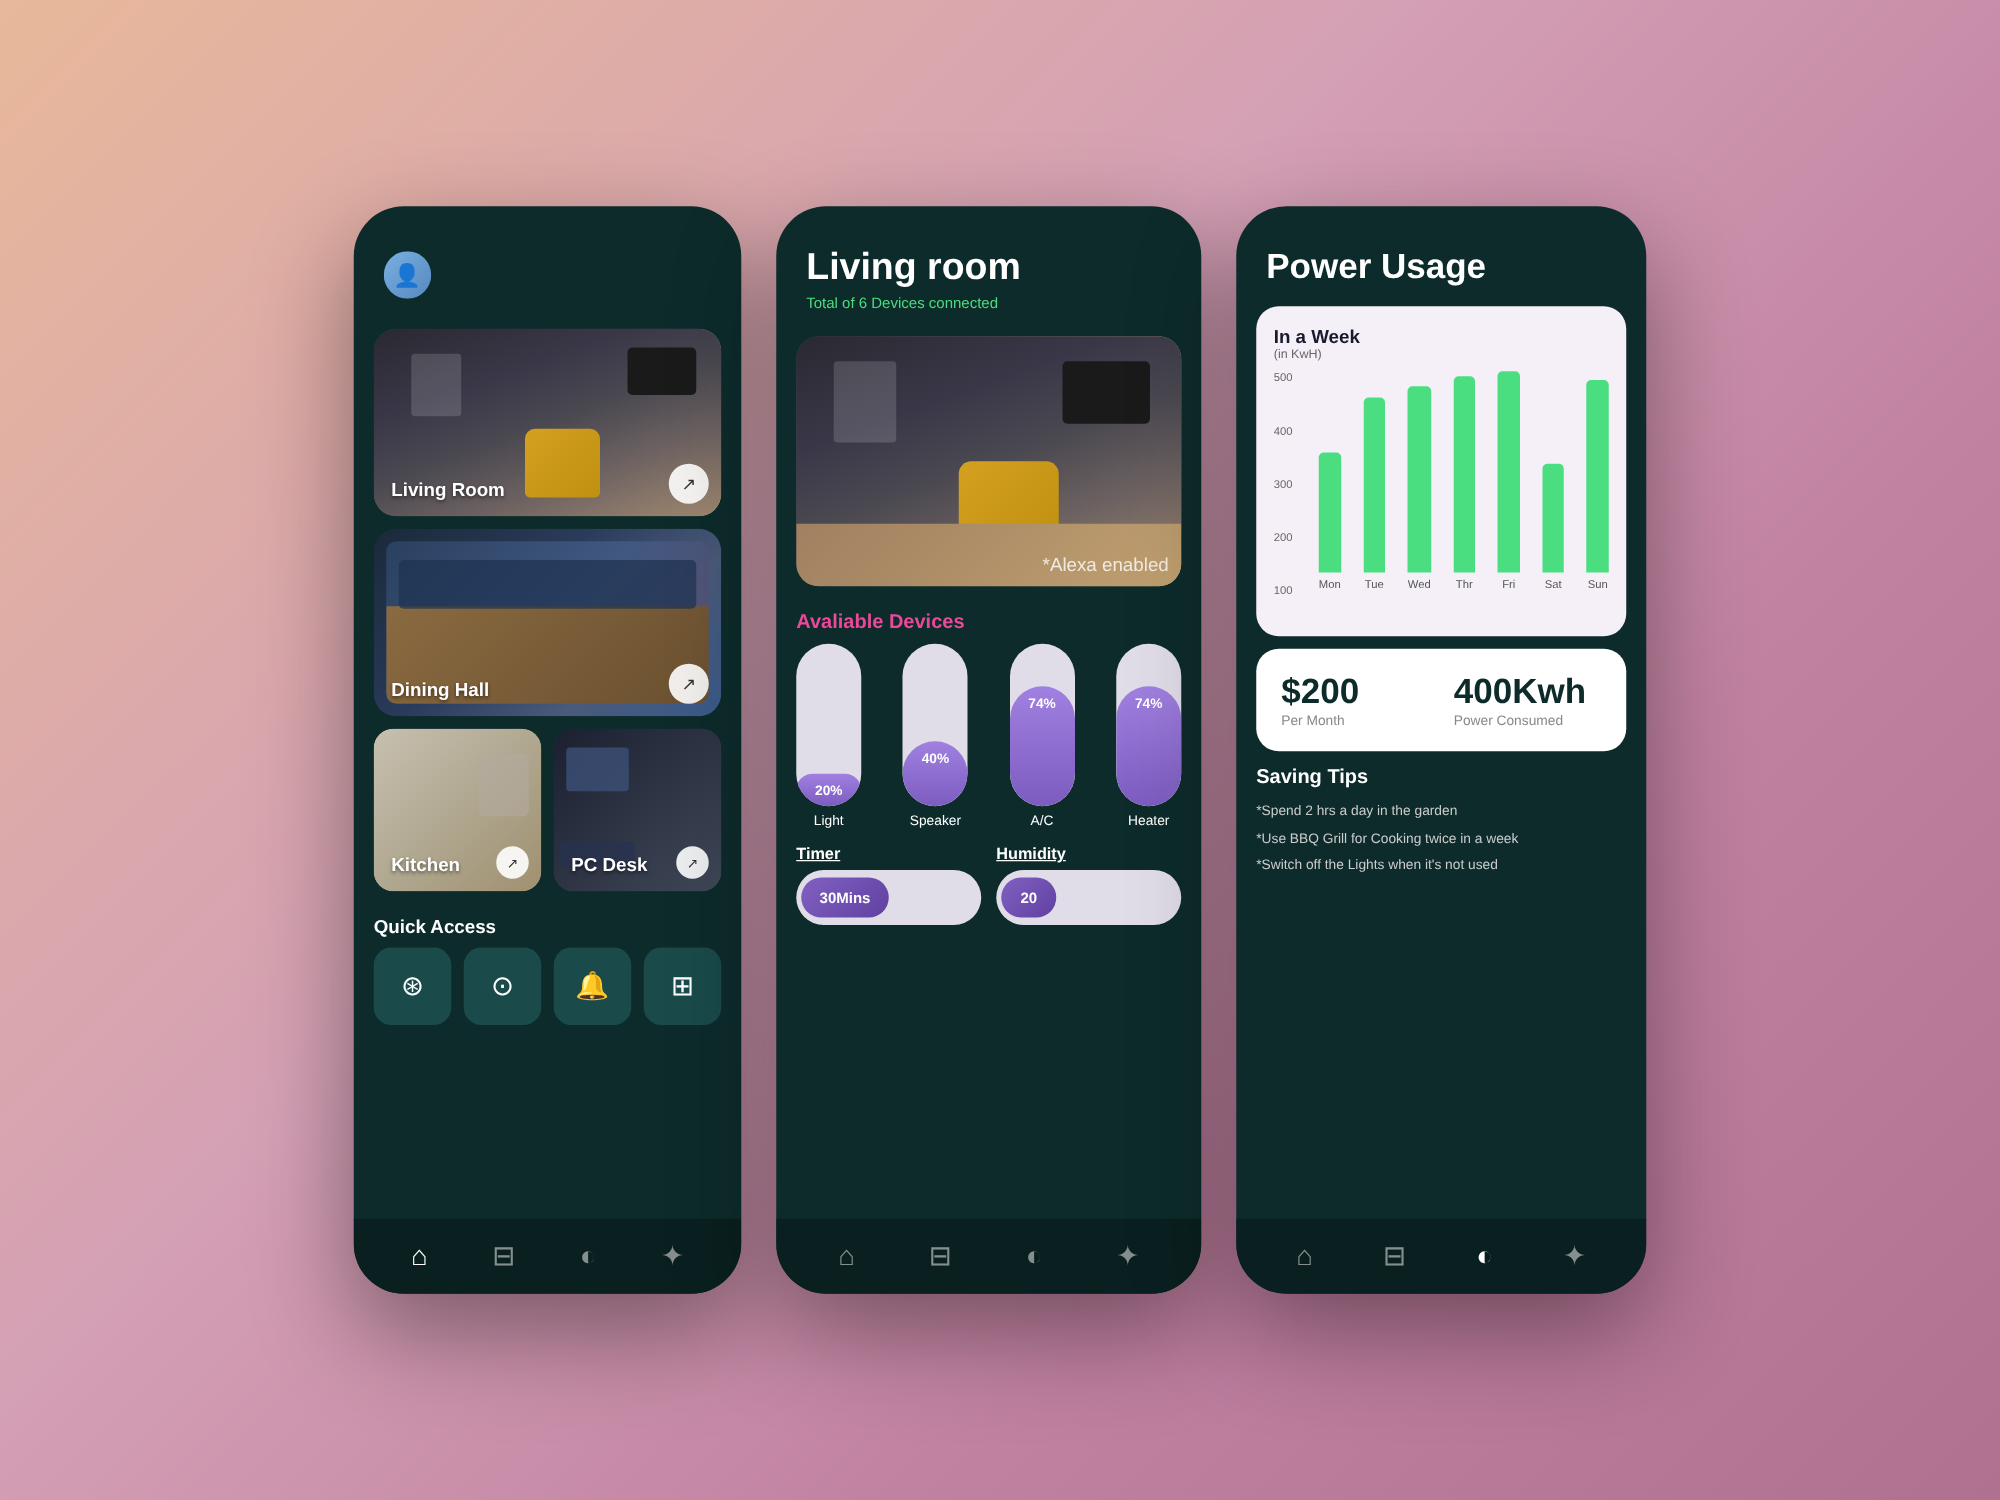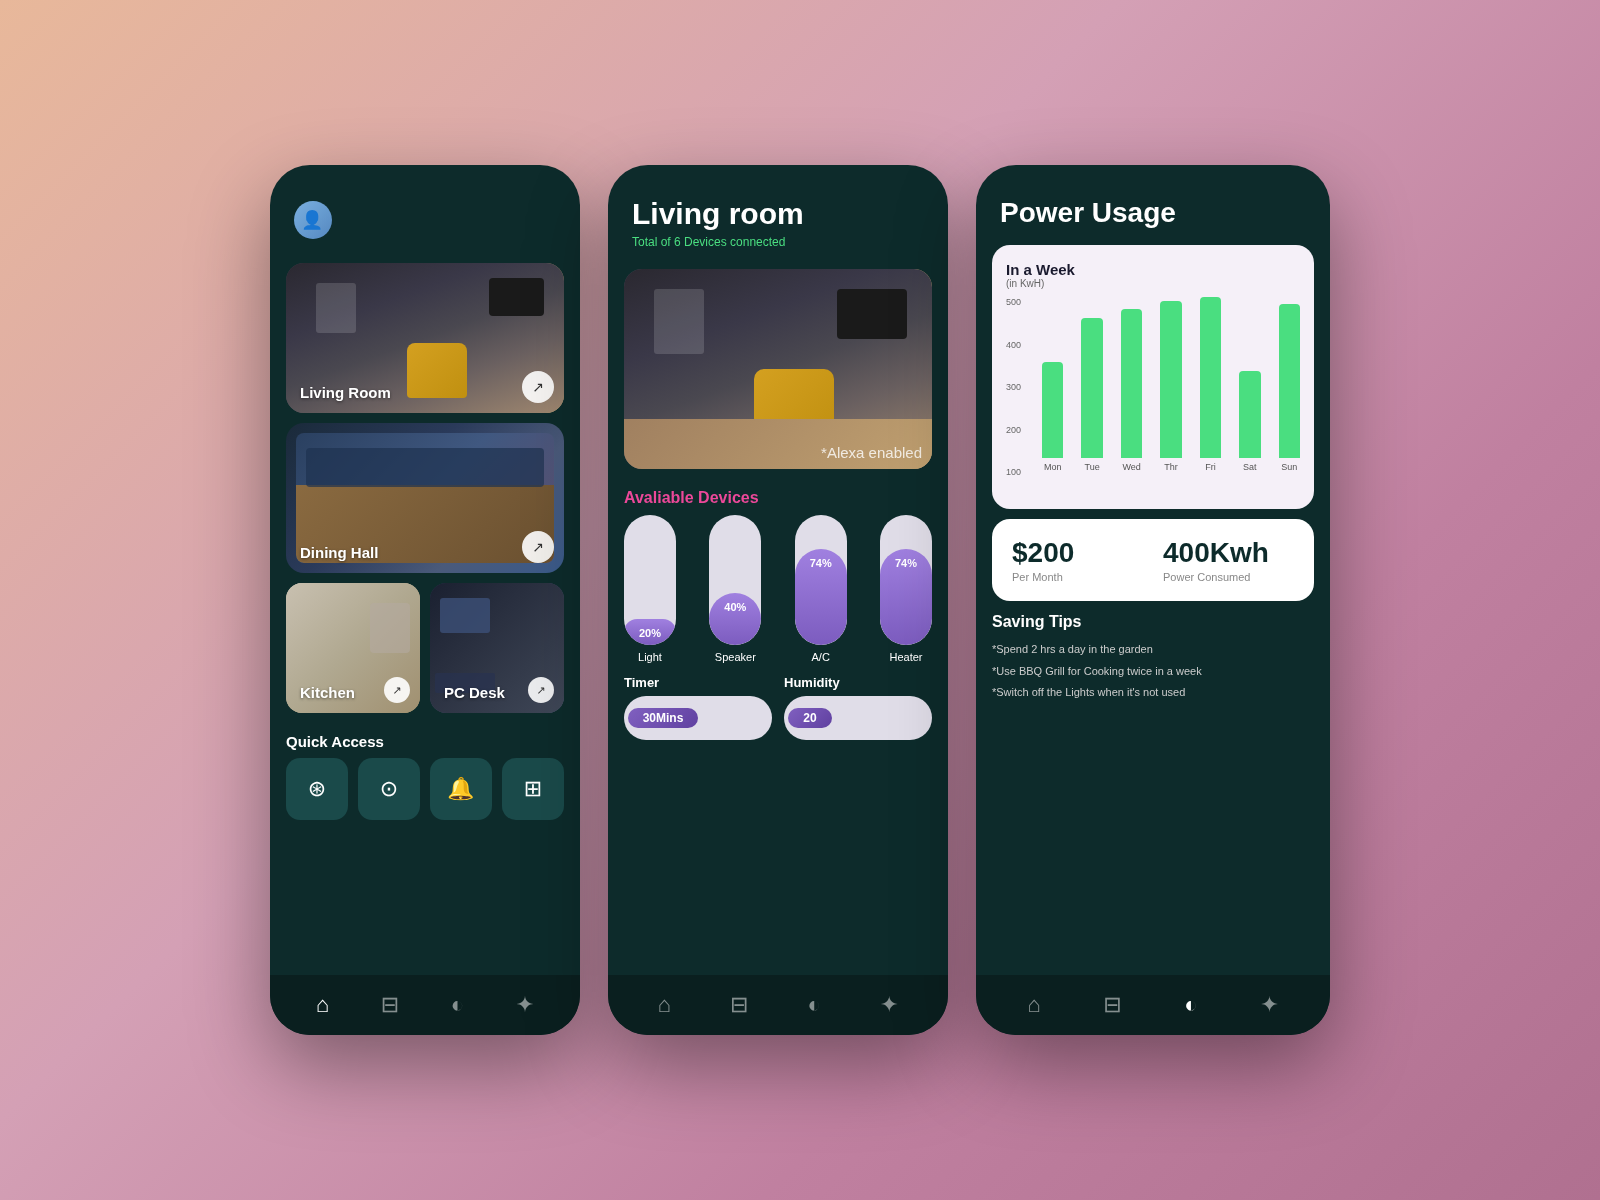--- a/index.html
+++ b/index.html
@@ -20,21 +20,21 @@
     }
     .phone {
       background: #0d2b2b;
       border-radius: 40px;
       overflow: hidden;
       position: relative;
       box-shadow: 0 30px 80px rgba(0,0,0,0.4);
     }
     .phone-1 { width: 310px; height: 870px; }
     .phone-2 { width: 340px; height: 870px; }
-    .phone-3 { width: 354px; height: 870px; }
+    .phone-3 { width: 328px; height: 870px; }
 
     
     .p1-header {
       padding: 36px 24px 16px;
       display: flex;
       justify-content: space-between;
       align-items: flex-start;
     }
     .p1-title {
       color: #ffffff;
@@ -259,32 +259,33 @@
       gap: 12px;
     }
     .p2-control-item {
       flex: 1;
     }
     .p2-control-label {
       color: white;
       font-size: 13px;
       font-weight: 600;
       margin-bottom: 6px;
+      text-decoration: underline;
     }
     .toggle-pill {
       height: 44px;
       background: #e0dde8;
       border-radius: 22px;
       display: flex;
       align-items: center;
       padding: 4px;
       position: relative;
     }
     .toggle-knob {
-      height: 20px;
+      height: 32px;
       background: linear-gradient(135deg, #8060c0, #6040a0);
       border-radius: 18px;
       display: flex;
       align-items: center;
       justify-content: center;
       padding: 0 14px;
       color: white;
       font-size: 12px;
       font-weight: 600;
       min-width: 70px;

